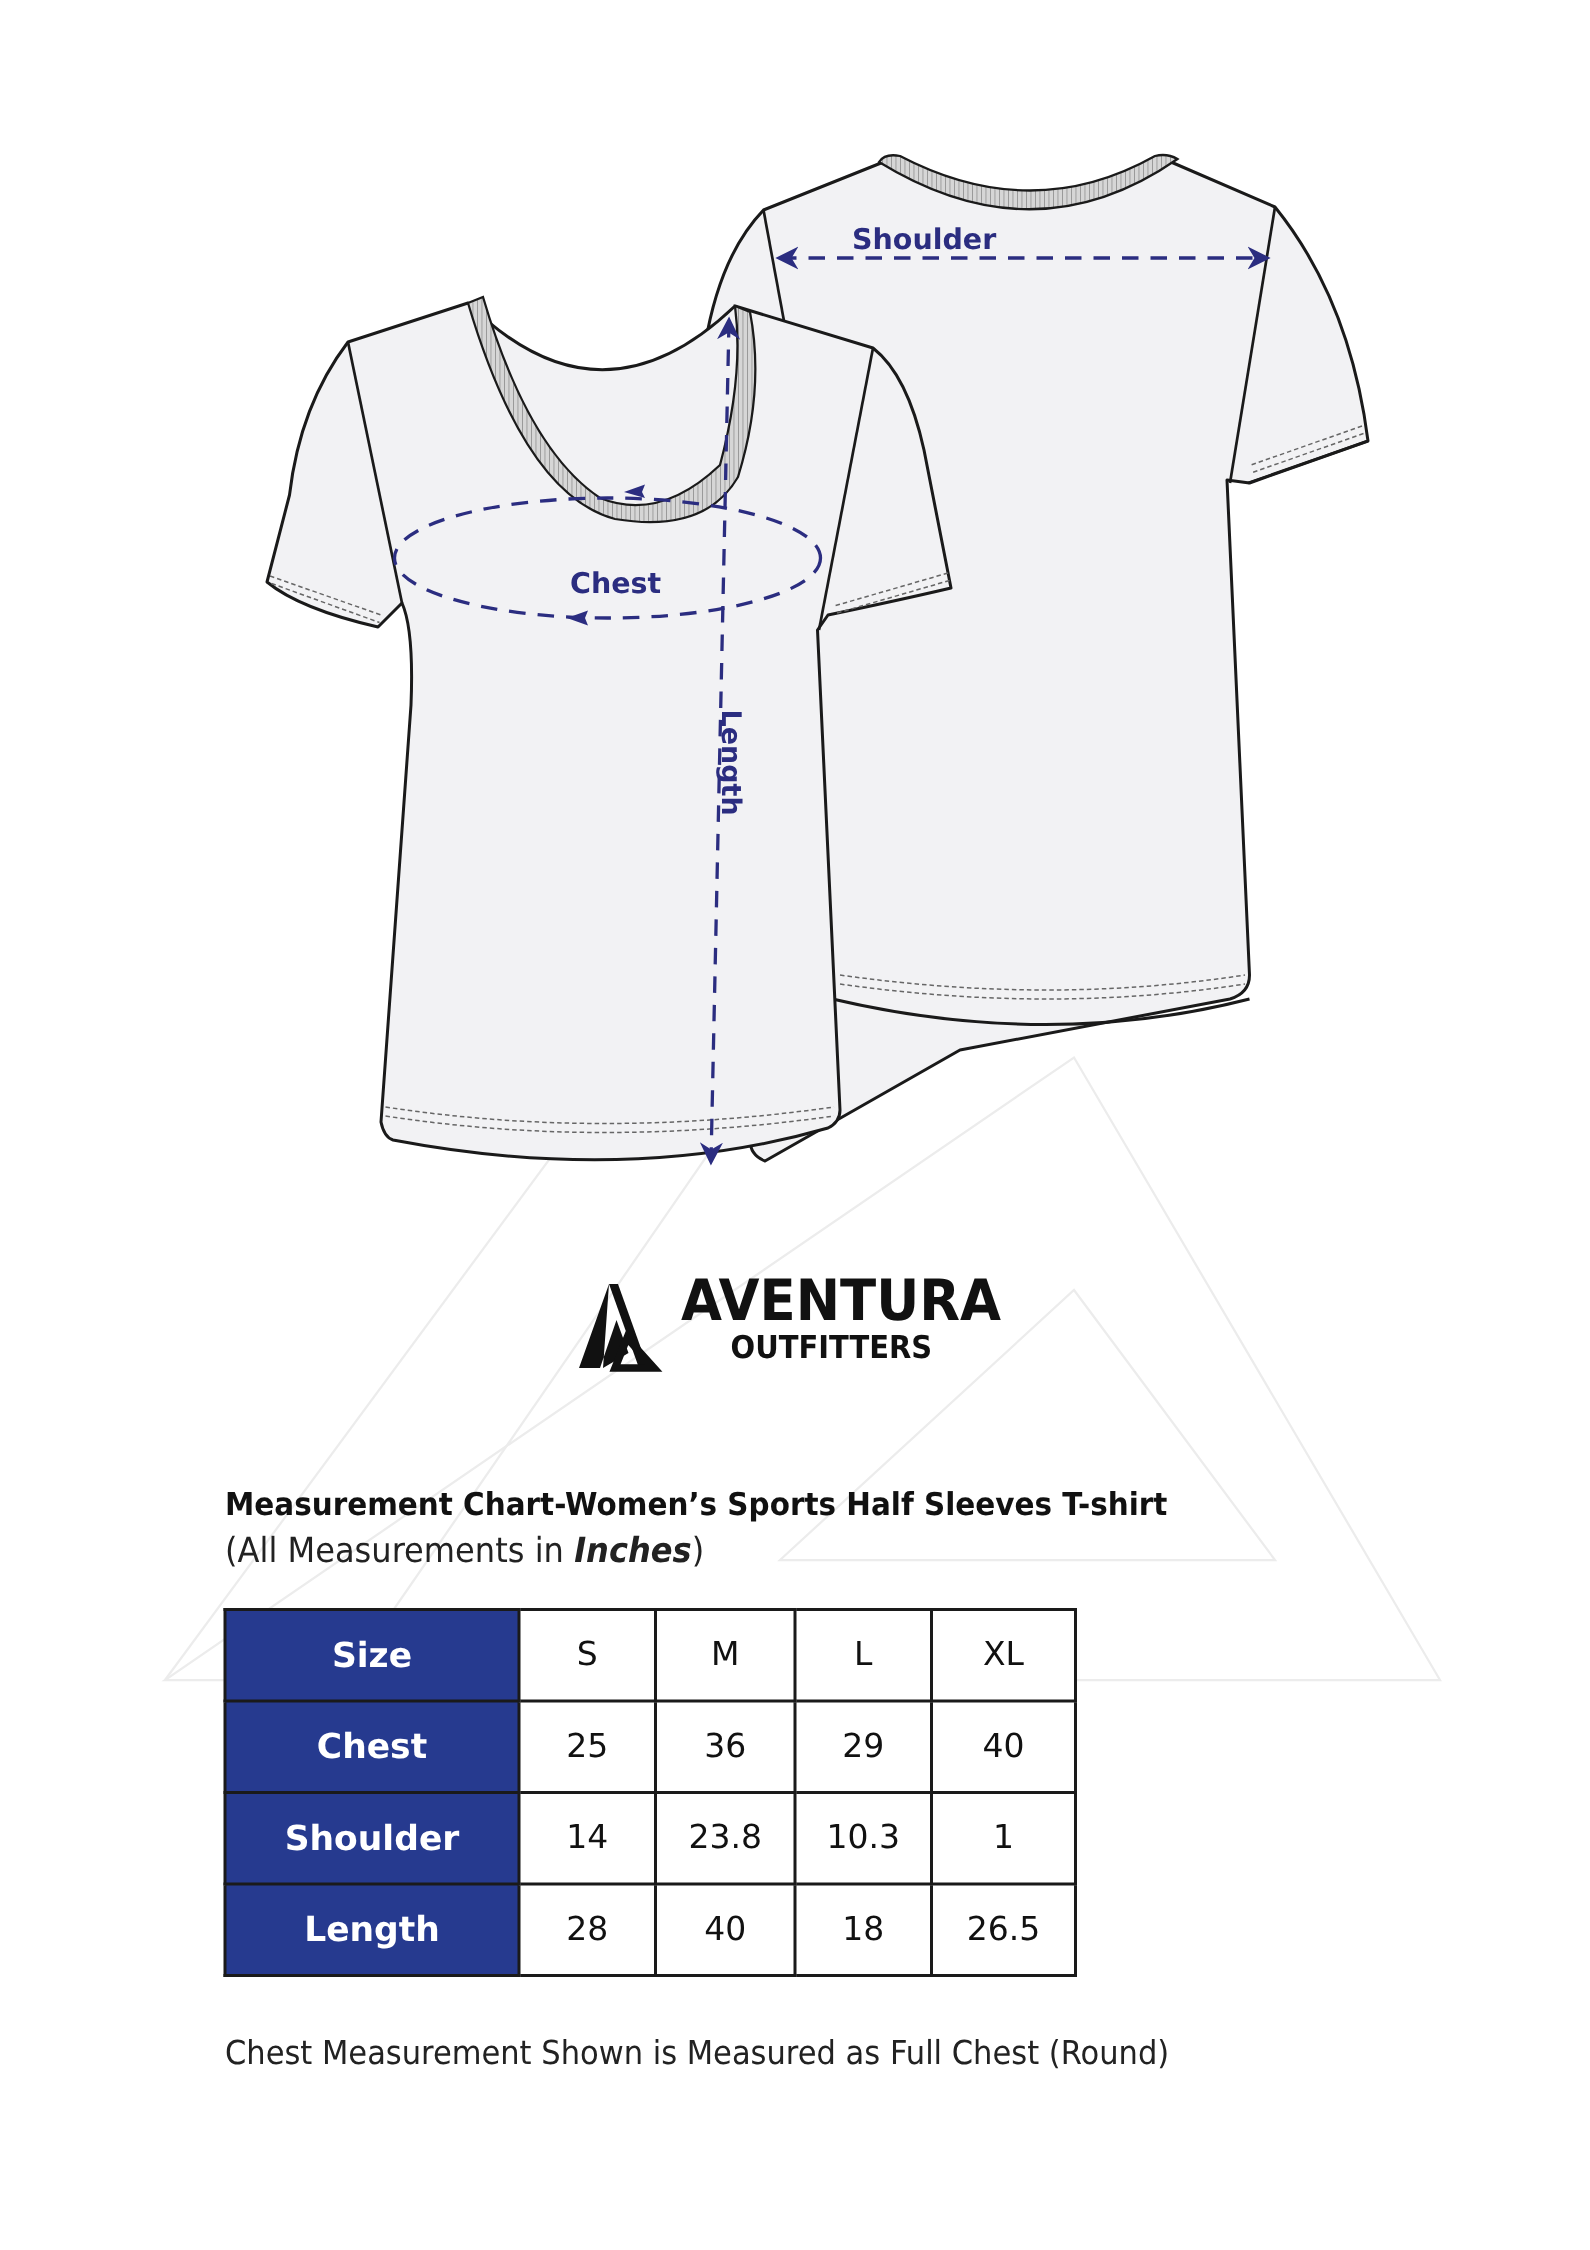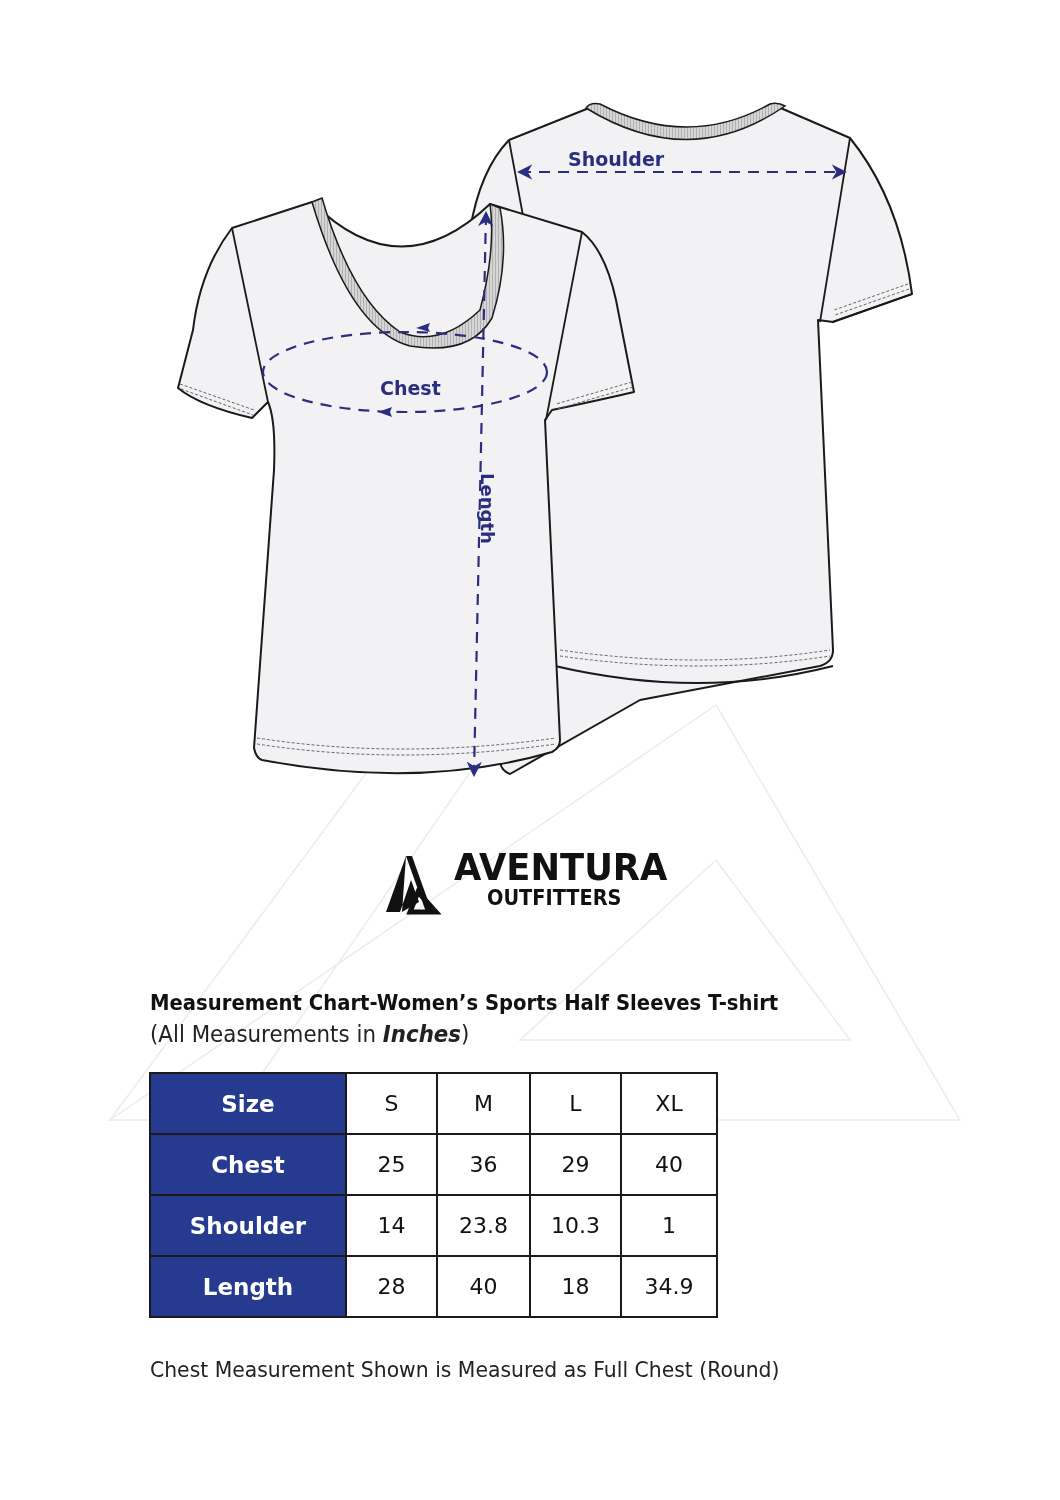--- a/index.html
+++ b/index.html
@@ -287,18 +287,18 @@
     <td class="val c1">14</td>
     <td class="val c2">23.8</td>
     <td class="val c3">10.3</td>
     <td class="val c4">1</td>
   </tr>
   <tr>
     <td class="rowhead">Length</td>
     <td class="val c1">28</td>
     <td class="val c2">40</td>
     <td class="val c3">18</td>
-    <td class="val c4">34.9</td>
+    <td class="val c4">26.5</td>
   </tr>
 </tbody>
   </table>
 
 <div id="footnote">Chest Measurement Shown is Measured as Full Chest (Round)</div>
 
 </body></html>

